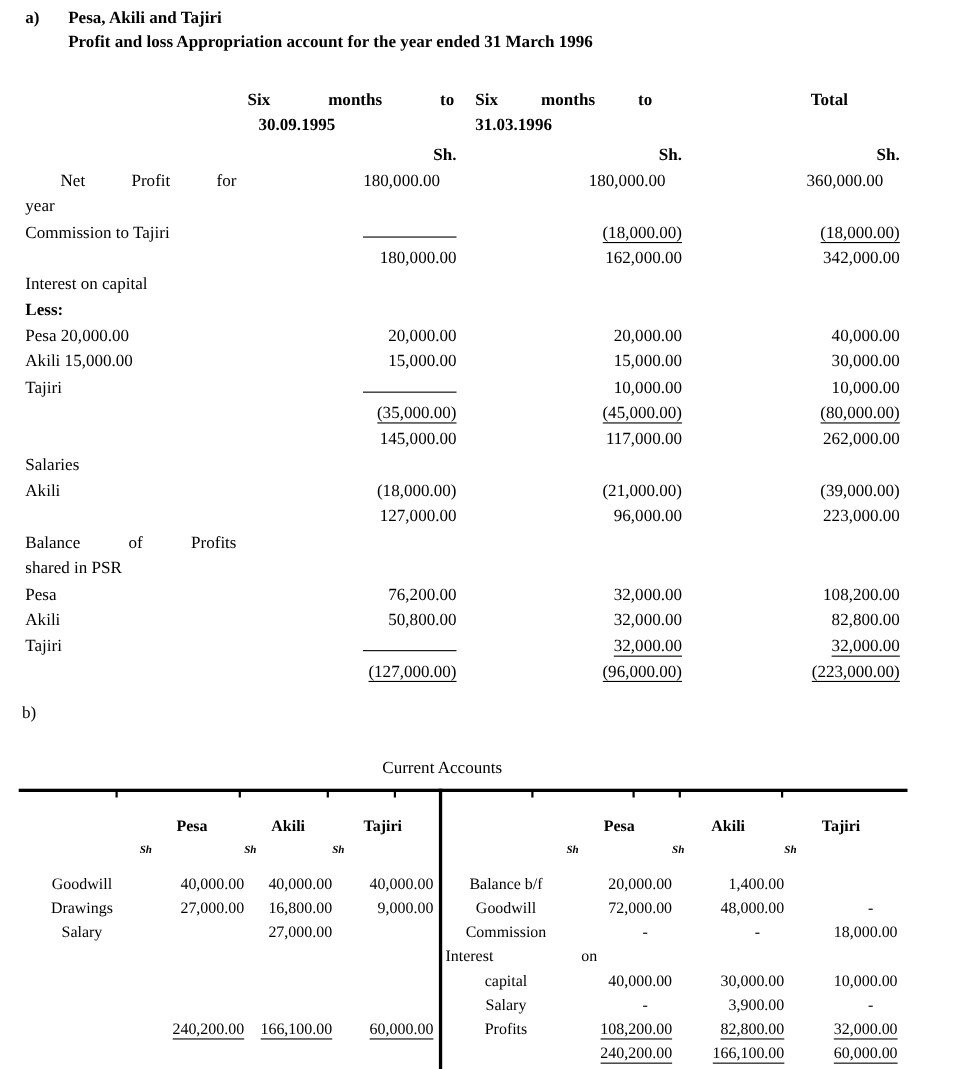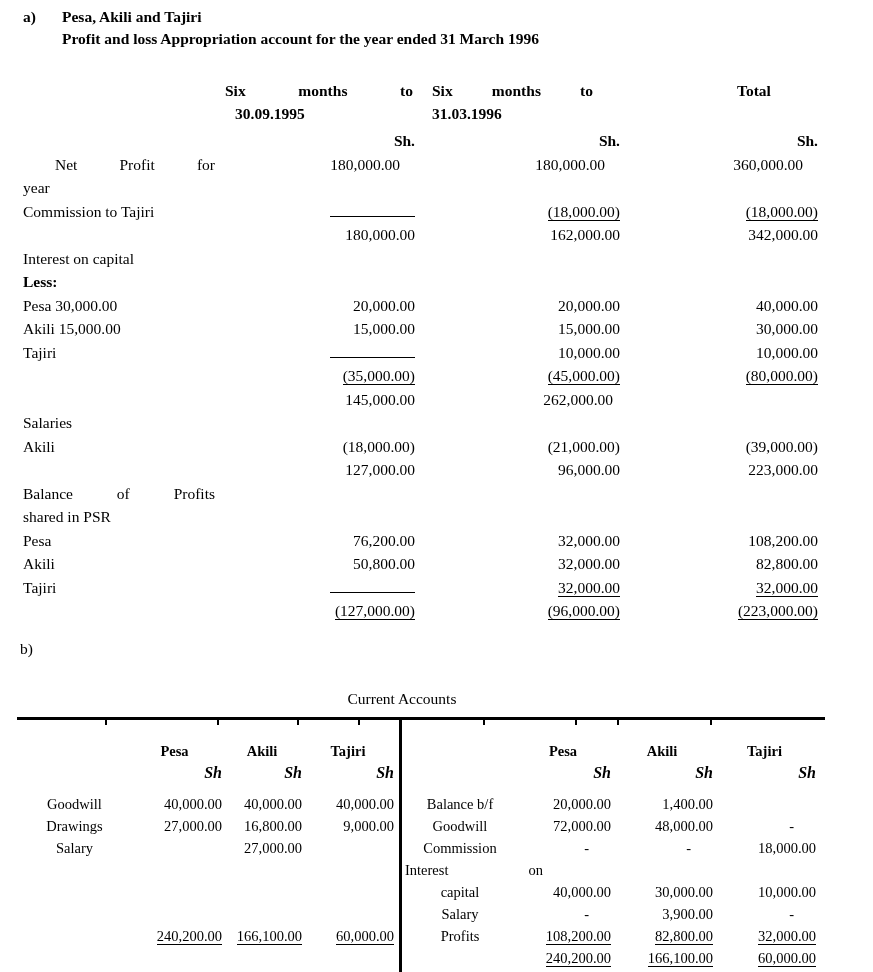--- a/index.html
+++ b/index.html
@@ -41,21 +41,21 @@
   .b-left{left:17px;width:382px;padding-left:5px;box-sizing:border-box;}
   .b-right{left:401px;width:424px;padding-left:4px;box-sizing:border-box;}
   .b-row{display:flex;height:22px;line-height:22px;}
   .b-sh{margin-bottom:9px;}
   .b-lab{flex:none;text-align:center;}
   .b-left .b-lab{width:105px;}
   .b-right .b-lab{width:110px;}
   .b-left .c1{width:95px;} .b-left .c2{width:80px;} .b-left .c3{width:92px;}
   .b-right .c1{width:96px;} .b-right .c2{width:102px;} .b-right .c3{width:103px;}
   .b-c.hc{text-align:center;font-weight:bold;}
-  .b-c.shc{text-align:right;font-weight:bold;font-style:italic;font-size:16px;}
+  .b-c.shc{text-align:left;font-weight:bold;font-style:italic;font-size:10px;}
   .b-c.dc{text-align:right;}
   .b-c.dash{padding-right:22px;box-sizing:border-box;}
   .b-lab.wide{display:flex;justify-content:space-between;width:138px;}
   .b-right .has-wide .c1{width:68px;}
 </style>
 </head>
 <body>
 
 <div class="page">
 
@@ -129,21 +129,21 @@
           <div class="a-c2"></div>
           <div class="a-c3"></div>
         </div>
         <div class="a-row">
           <div class="a-label bl">Less:</div>
           <div class="a-c1"></div>
           <div class="a-c2"></div>
           <div class="a-c3"></div>
         </div>
         <div class="a-row">
-          <div class="a-label">Pesa 30,000.00</div>
+          <div class="a-label">Pesa 20,000.00</div>
           <div class="a-c1">20,000.00</div>
           <div class="a-c2">20,000.00</div>
           <div class="a-c3">40,000.00</div>
         </div>
         <div class="a-row">
           <div class="a-label">Akili 15,000.00</div>
           <div class="a-c1">15,000.00</div>
           <div class="a-c2">15,000.00</div>
           <div class="a-c3">30,000.00</div>
         </div>
@@ -155,20 +155,21 @@
         </div>
         <div class="a-row">
           <div class="a-label"></div>
           <div class="a-c1"><span class="u">(35,000.00)</span></div>
           <div class="a-c2"><span class="u">(45,000.00)</span></div>
           <div class="a-c3"><span class="u">(80,000.00)</span></div>
         </div>
         <div class="a-row">
           <div class="a-label"></div>
           <div class="a-c1">145,000.00</div>
+          <div class="a-c2">117,000.00</div>
           <div class="a-c3">262,000.00</div>
         </div>
         <div class="a-row">
           <div class="a-label">Salaries</div>
           <div class="a-c1"></div>
           <div class="a-c2"></div>
           <div class="a-c3"></div>
         </div>
         <div class="a-row">
           <div class="a-label">Akili</div>

